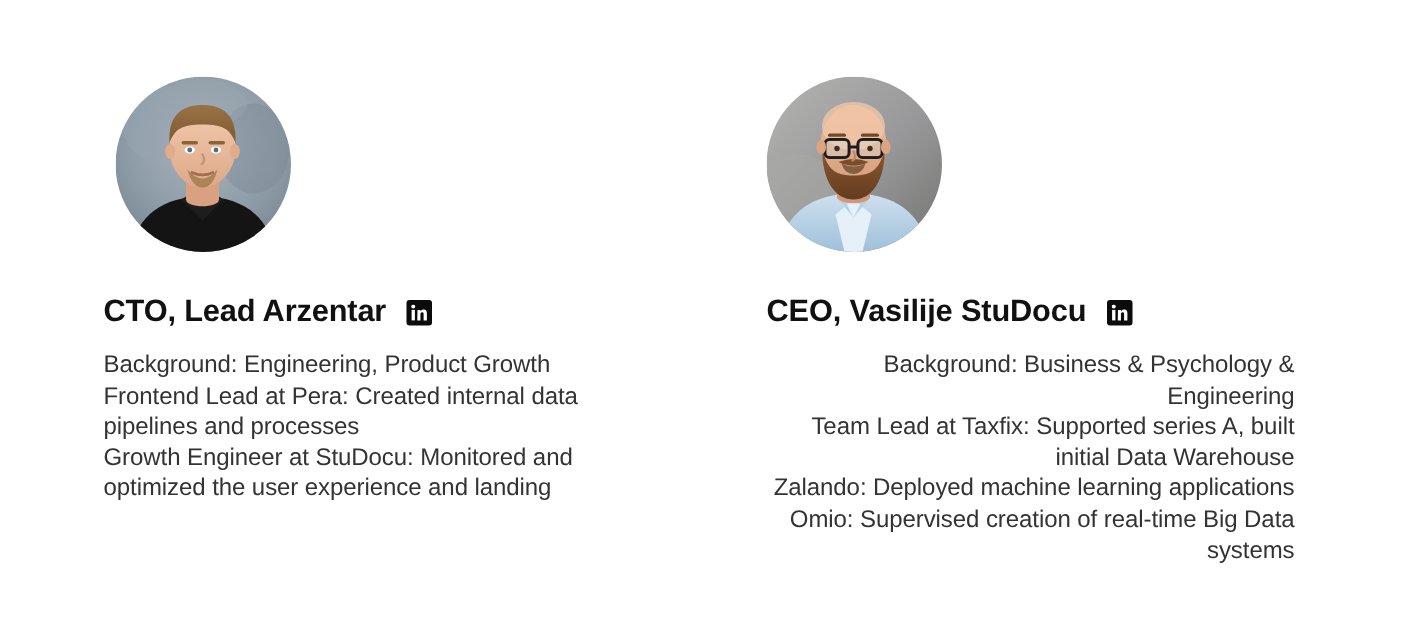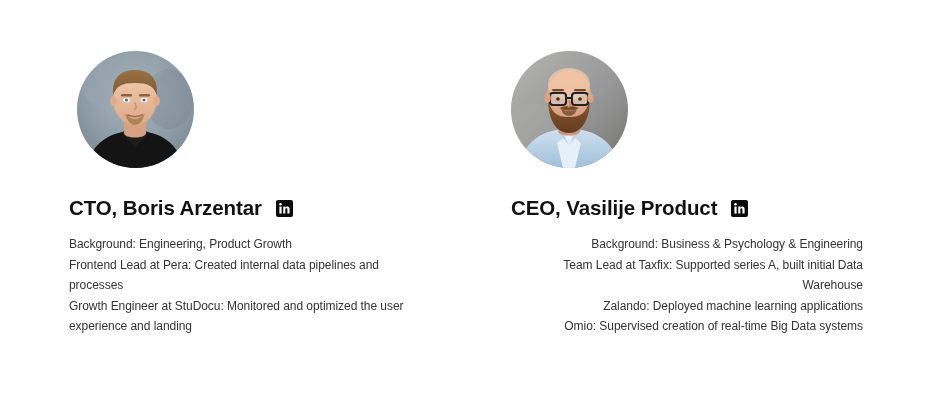--- a/index.html
+++ b/index.html
@@ -71,21 +71,21 @@
     flex: 0 0 auto;
   }
   .linkedin-icon svg { display: block; }
 
   
   .bio {
     position: absolute;
     top: 234px;
     left: 0;
     width: 345px;
-    font-size: 12px;
+    font-size: 16px;
     line-height: 20.6px;
     color: #333333;
     white-space: pre-line;
     letter-spacing: -0.05px;
   }
   .profile-card.right .bio { width: 352px; text-align: right; }
 </style>
 </head>
 <body>
 
@@ -136,21 +136,21 @@
         <path d="M51 64 q7 3.2 14 0" stroke="#a86a53" stroke-width="1.8" fill="none" stroke-linecap="round"></path>
 
         <path d="M48 62 q10 12 20 0 q-3 12 -10 12 q-7 0 -10 -12 Z" fill="#a37c4c" opacity=".85"></path>
 
         <ellipse cx="36.5" cy="50" rx="3.4" ry="5" fill="#e2ab8a"></ellipse>
         <ellipse cx="79.5" cy="50" rx="3.4" ry="5" fill="#e2ab8a"></ellipse>
       </svg>
     </div>
 
     <div class="name-row">
-      <span class="person-name">CTO, Boris Arzentar</span>
+      <span class="person-name">CTO, Lead Arzentar</span>
       <a class="linkedin-icon" href="#" aria-label="LinkedIn">
         <svg width="11" height="11" viewBox="0 0 11 11" xmlns="http://www.w3.org/2000/svg" aria-hidden="true">
           <rect x="0.4" y="3.6" width="2.2" height="7" fill="#ffffff"></rect>
           <circle cx="1.5" cy="1.3" r="1.3" fill="#ffffff"></circle>
           <path d="M4.3 3.6 h2.1 v1 c0.4 -0.8 1.2 -1.2 2.1 -1.2 c1.5 0 2.1 0.9 2.1 2.6 v4.6 h-2.2 v-4.1 c0 -0.9 -0.3 -1.3 -1 -1.3 c-0.7 0 -1.1 0.5 -1.1 1.4 v4 h-2.1 Z" fill="#ffffff"></path>
         </svg>
       </a>
     </div>
 
     <div class="bio">Background: Engineering, Product Growth
@@ -216,21 +216,21 @@
         <rect x="63" y="38" width="12" height="2.2" rx="1.1" fill="#70492a"></rect>
 
         <path d="M58 50 q2.4 4.6 -0.6 6" stroke="#c08a68" stroke-width="1.6" fill="none" stroke-linecap="round"></path>
 
         <ellipse cx="36.5" cy="47" rx="3.2" ry="4.8" fill="#dda482"></ellipse>
         <ellipse cx="79.5" cy="47" rx="3.2" ry="4.8" fill="#dda482"></ellipse>
       </svg>
     </div>
 
     <div class="name-row">
-      <span class="person-name">CEO, Vasilije Product</span>
+      <span class="person-name">CEO, Vasilije StuDocu</span>
       <a class="linkedin-icon" href="#" aria-label="LinkedIn">
         <svg width="11" height="11" viewBox="0 0 11 11" xmlns="http://www.w3.org/2000/svg" aria-hidden="true">
           <rect x="0.4" y="3.6" width="2.2" height="7" fill="#ffffff"></rect>
           <circle cx="1.5" cy="1.3" r="1.3" fill="#ffffff"></circle>
           <path d="M4.3 3.6 h2.1 v1 c0.4 -0.8 1.2 -1.2 2.1 -1.2 c1.5 0 2.1 0.9 2.1 2.6 v4.6 h-2.2 v-4.1 c0 -0.9 -0.3 -1.3 -1 -1.3 c-0.7 0 -1.1 0.5 -1.1 1.4 v4 h-2.1 Z" fill="#ffffff"></path>
         </svg>
       </a>
     </div>
 
     <div class="bio">Background: Business &amp; Psychology &amp; Engineering

